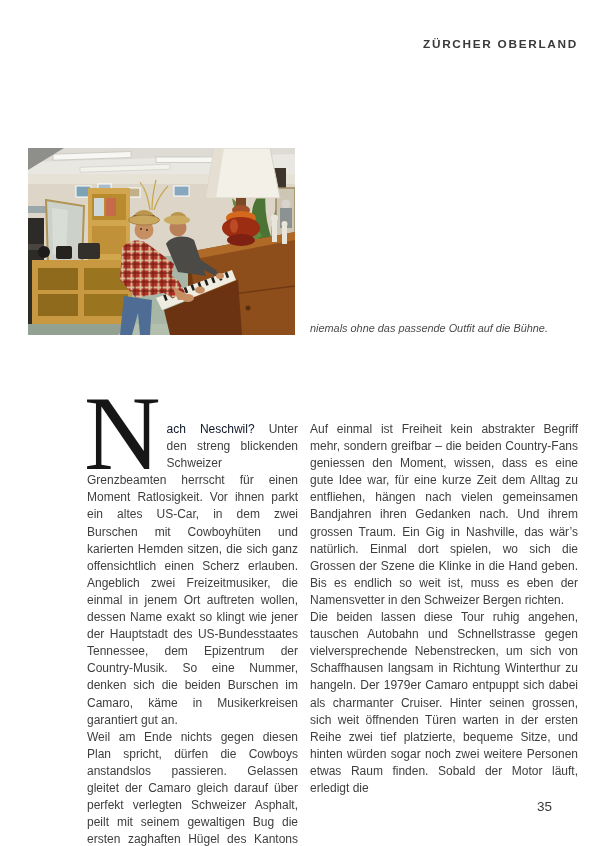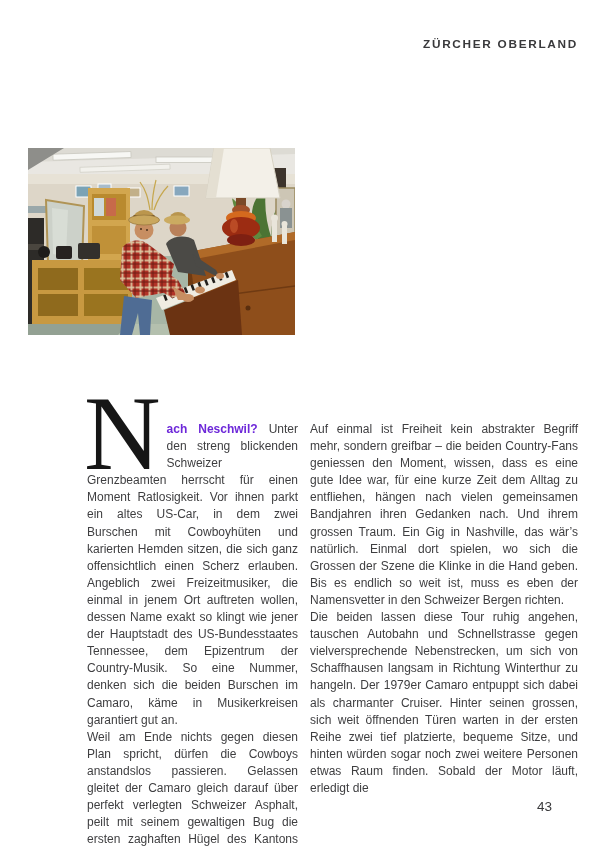--- a/index.html
+++ b/index.html
@@ -17,21 +17,21 @@
 
   .col{position:absolute;top:421px;font-size:12px;line-height:17.1px;color:#3e3e40;
        text-align:justify;hyphens:auto;-webkit-hyphens:auto;}
   .col-left{left:87px;width:211px;}
   .col-right{left:310px;width:268px;}
   .para{margin:0;padding:0;}
 
   .dropcap{float:left;font-family:"Liberation Serif",serif;font-weight:400;
            font-size:106px;line-height:75px;height:75px;margin:-25px 6px 0 -3px;
            color:#161616;}
-  .lead{font-weight:700;color:#6d28d9;}
+  .lead{font-weight:400;color:#0f172a;}
 
   .pagenum{position:absolute;left:537px;top:799px;font-size:13.5px;color:#39393b;}
 </style>
 </head>
 <body>
 
 <div class="page">
 
   <div class="header">ZÜRCHER OBERLAND</div>
 
@@ -176,35 +176,36 @@
         <circle cx="119" cy="82" r="1" fill="#4a2f1d"></circle>
         <path d="M105,71 a11,9 0 0 1 22,0 Z" fill="#bb964d"></path>
         <rect x="105" y="67" width="22" height="3.5" rx="1.5" fill="#6e4f26"></rect>
         <ellipse cx="116" cy="72" rx="15.5" ry="5" fill="#c9a75e" stroke="#9a7a3e" stroke-width="0.8"></ellipse>
       </g>
     </svg>
   </figure>
 
   <div class="caption">
     <br>
+    <span>niemals ohne das passende Outfit auf die Bühne.</span>
   </div>
 
   <div class="col col-left" lang="de">
     <p class="para"><span class="dropcap">N</span><b class="lead">ach Neschwil?</b>
       <span>Unter den streng blickenden Schweizer Grenzbeamten herrscht für einen Moment Ratlosigkeit. Vor ihnen parkt ein altes US-Car, in dem zwei Burschen mit Cowboyhüten und karierten Hemden sitzen, die sich ganz offensichtlich einen Scherz erlauben. Angeblich zwei Freizeitmusiker, die einmal in jenem Ort auftreten wollen, dessen Name exakt so klingt wie jener der Hauptstadt des US-Bundesstaates Tennessee, dem Epizentrum der Country-Musik. So eine Nummer, denken sich die beiden Burschen im Camaro, käme in Musikerkreisen garantiert gut an.</span>
     </p>
     <p class="para">
       <span>Weil am Ende nichts gegen diesen Plan spricht, dürfen die Cowboys anstandslos passieren. Gelassen gleitet der Camaro gleich darauf über perfekt verlegten Schweizer Asphalt, peilt mit seinem gewaltigen Bug die ersten zaghaften Hügel des Kantons Zürich an, während sich im Fond</span>
     </p>
   </div>
 
   <div class="col col-right" lang="de">
     <p class="para">
       <span>Auf einmal ist Freiheit kein abstrakter Begriff mehr, sondern greifbar – die beiden Country-Fans geniessen den Moment, wissen, dass es eine gute Idee war, für eine kurze Zeit dem Alltag zu entfliehen, hängen nach vielen gemeinsamen Bandjahren ihren Gedanken nach. Und ihrem grossen Traum. Ein Gig in Nashville, das wär’s natürlich. Einmal dort spielen, wo sich die Grossen der Szene die Klinke in die Hand geben. Bis es endlich so weit ist, muss es eben der Namensvetter in den Schweizer Bergen richten.</span>
     </p>
     <p class="para">
       <span>Die beiden lassen diese Tour ruhig angehen, tauschen Autobahn und Schnellstrasse gegen vielversprechende Nebenstrecken, um sich von Schaffhausen langsam in Richtung Winterthur zu hangeln. Der 1979er Camaro entpuppt sich dabei als charmanter Cruiser. Hinter seinen grossen, sich weit öffnenden Türen warten in der ersten Reihe zwei tief platzierte, bequeme Sitze, und hinten würden sogar noch zwei weitere Personen etwas Raum finden. Sobald der Motor läuft, erledigt die</span>
     </p>
   </div>
 
-  <div class="pagenum">43</div>
+  <div class="pagenum">35</div>
 
 </div>
 
 </body></html>

